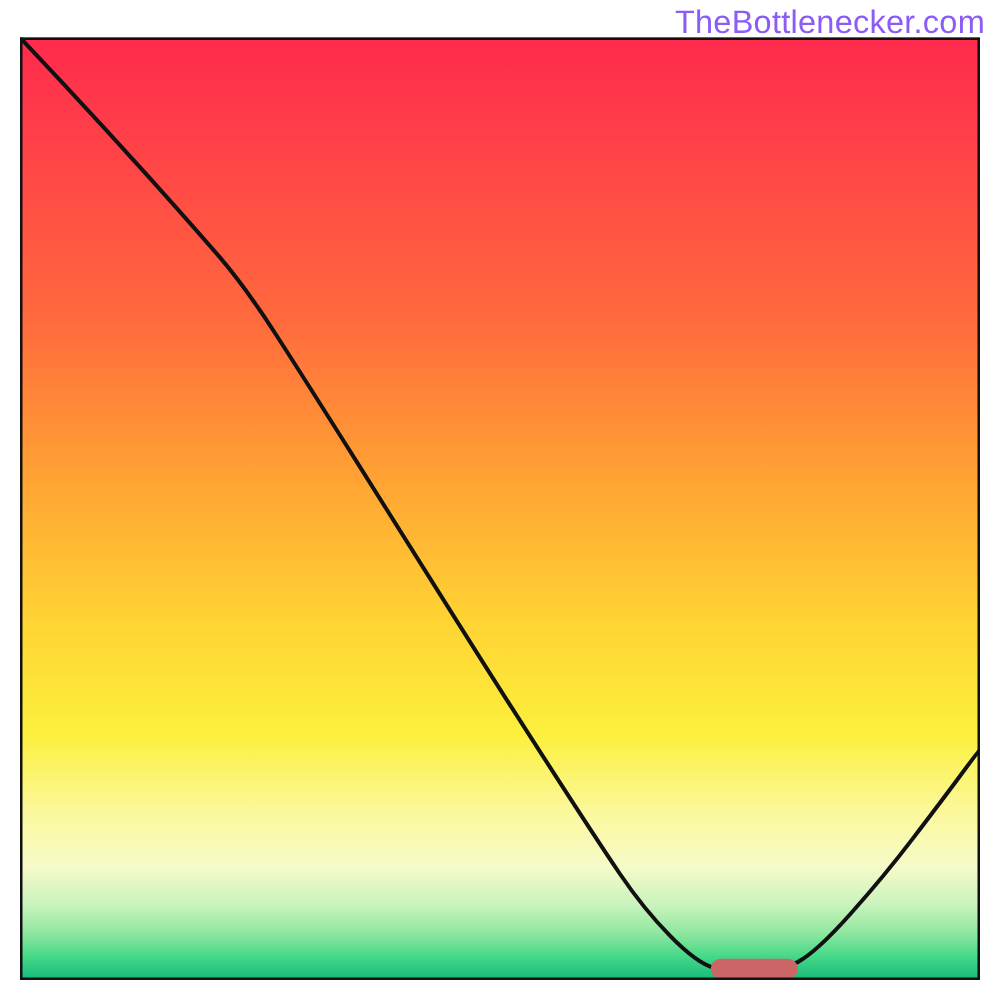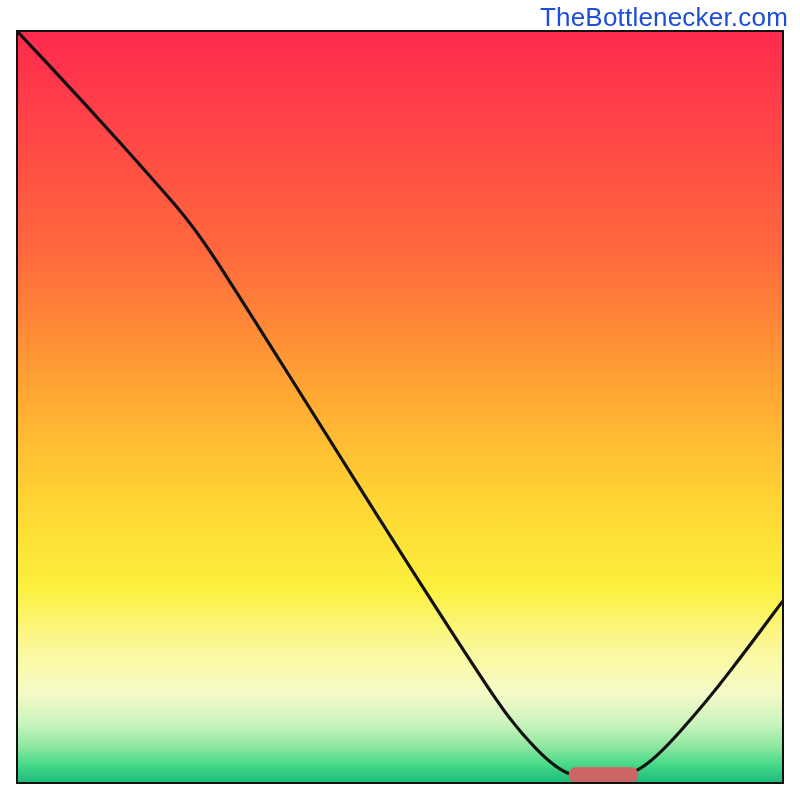--- a/index.html
+++ b/index.html
@@ -18,21 +18,21 @@
     height: 800px;
   }
 
   
   .watermark {
     position: absolute;
     top: 2px;
     right: 12px;
     font-size: 26px;
     font-weight: 400;
-    color: #1d4ed8;
+    color: #8b5cf6;
     letter-spacing: 0.2px;
     z-index: 10;
   }
 
   
   .plot {
     position: absolute;
     left: 16px;
     top: 30px;
     width: 768px;

